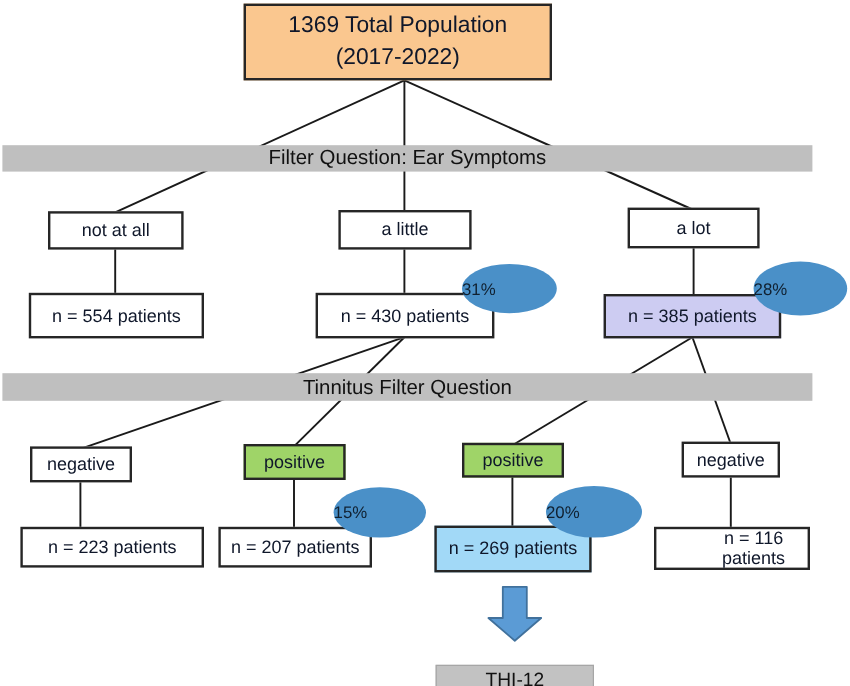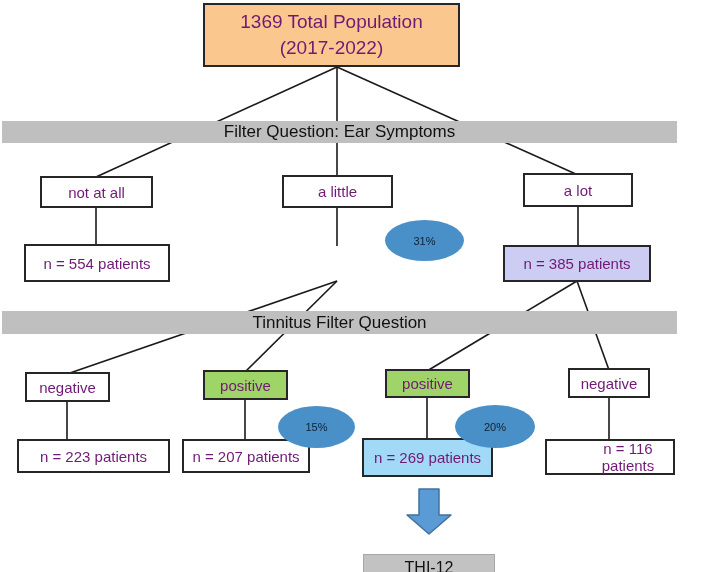--- a/index.html
+++ b/index.html
@@ -12,26 +12,26 @@
 
   .bar {
     position:absolute; z-index:2; background:#BFBFBF;
     display:flex; align-items:center; justify-content:center;
     font-size:17px; color:#111;
   }
   .box {
     position:absolute; z-index:2; box-sizing:border-box;
     background:#ffffff; border:2px solid #262626;
     display:flex; align-items:center; justify-content:center;
-    text-align:center; font-size:15px; color:#701a75;
+    text-align:center; font-size:15px; color:#0f172a;
   }
   .ellipse {
     position:absolute; z-index:3; background:#4A90C8; border-radius:50%;
-    display:flex; align-items:center; justify-content:center;
-    font-size:11px; color:#102030;
+    display:flex; align-items:center; justify-content:flex-start;
+    font-size:14px; color:#102030;
   }
 
   
   .root-box { left:203px; top:3px; width:257px; height:64px; background:#FAC78F; font-size:19px; line-height:26px; }
 
   
   .bar-ear      { left:2px; top:121px; width:675px; height:22px; }
   .bar-tinnitus { left:2px; top:311px; width:675px; height:23px; }
 
   
@@ -113,26 +113,32 @@
   <div class="box box-alot">
     <span>a lot</span>
   </div>
   <div class="box box-alittle">
     <span>a little</span>
   </div>
 
   <div class="box box-n554">
     <span>n = 554 patients</span>
   </div>
+  <div class="box box-n430">
+    <span>n = 430 patients</span>
+  </div>
   <div class="box box-n385">
     <span>n = 385 patients</span>
   </div>
 
   <div class="ellipse el-31">
     <span>31%</span>
+  </div>
+  <div class="ellipse el-28">
+    <span>28%</span>
   </div>
 
   <div class="bar bar-tinnitus">
     <span>Tinnitus Filter Question</span>
   </div>
 
   <div class="box box-neg1">
     <span>negative</span>
   </div>
   <div class="box box-pos1">

